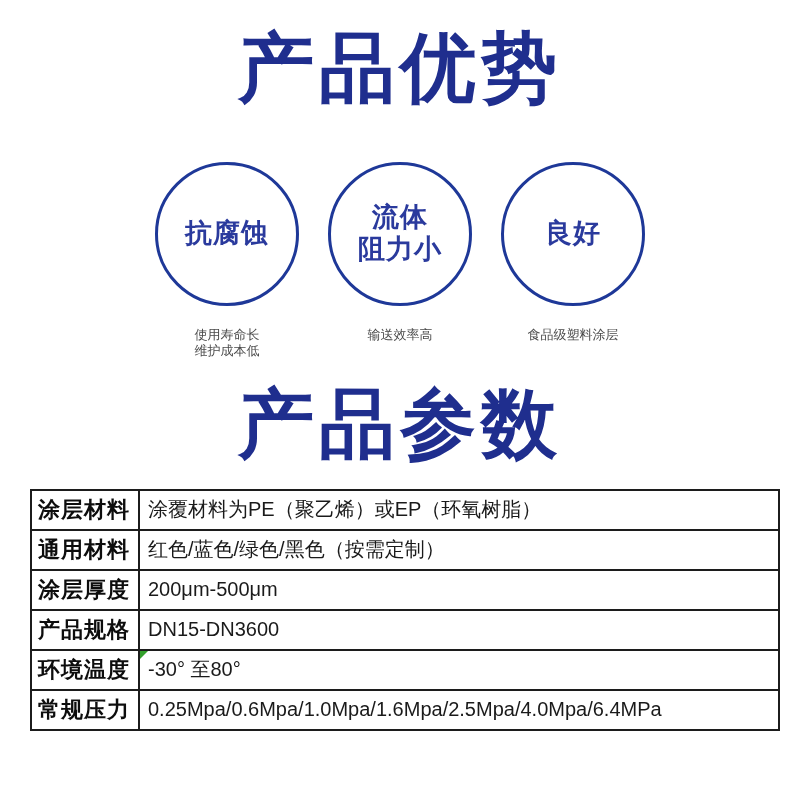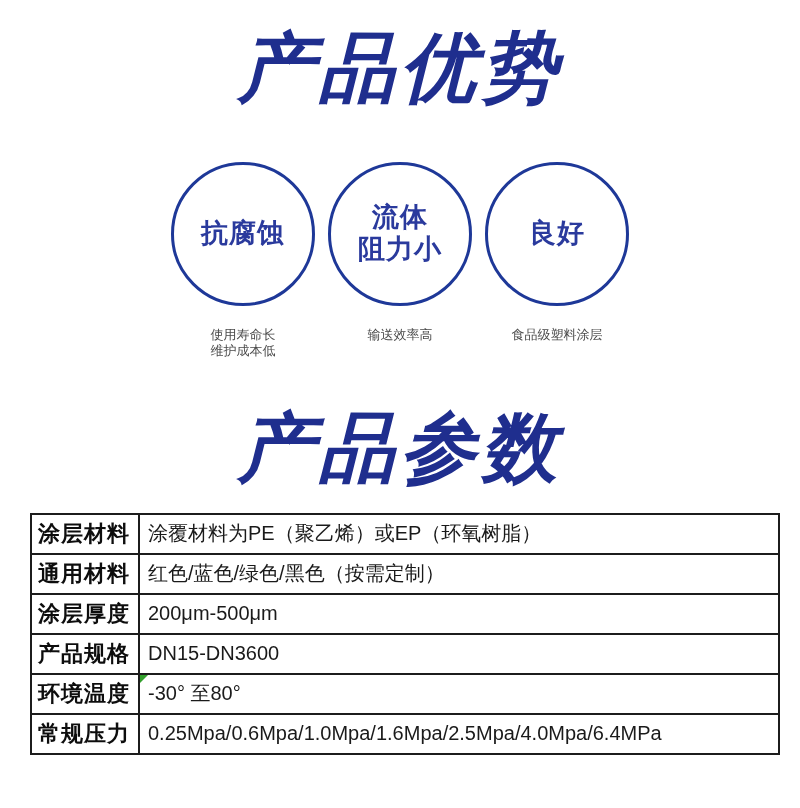--- a/index.html
+++ b/index.html
@@ -6,28 +6,27 @@
   html, body { width: 800px; height: 808px; background: #ffffff; overflow: hidden; }
   body { font-family: "Liberation Sans", sans-serif; }
 
   .big-title {
     text-align: center;
     font-size: 76px;
     font-weight: 900;
     color: #1f2e8e;
     line-height: 1;
     letter-spacing: 5px;
-    font-style: italic;
   }
   .adv-title { padding-top: 30px; }
 
   .adv-row {
     display: flex;
     justify-content: center;
-    gap: 4px;
+    gap: 20px;
     margin-top: 56px;
   }
   .adv-item {
     width: 153px;
     display: flex;
     flex-direction: column;
     align-items: center;
   }
   .circle {
     width: 144px;
@@ -51,21 +50,21 @@
   }
   .caption {
     margin-top: 21px;
     text-align: center;
     color: #4a4a4a;
     font-size: 13px;
     line-height: 1.22;
   }
   .caption span { display: block; white-space: nowrap; }
 
-  .param-title { margin-top: 51px; }
+  .param-title { margin-top: 27px; }
 
   table.params {
     border-collapse: collapse;
     margin: 27px 0 0 30px;
     width: 750px;
     table-layout: fixed;
     border-radius: 8px;
   }
   table.params td {
     border: 2px solid #1c1c1c;

